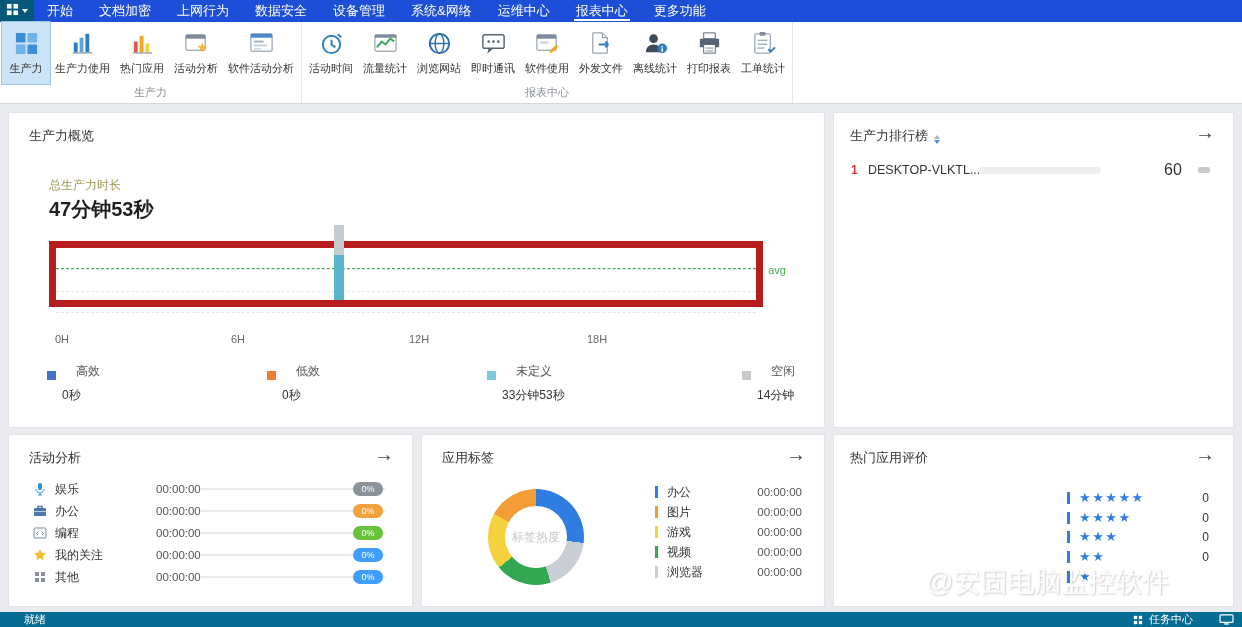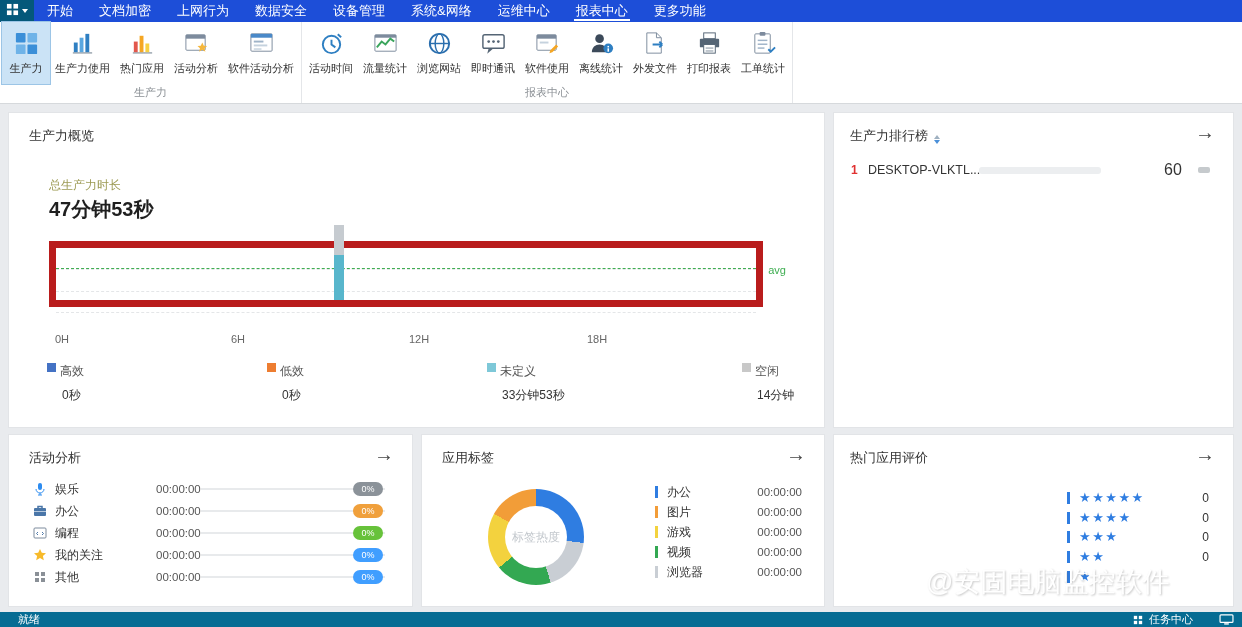--- a/index.html
+++ b/index.html
@@ -41,21 +41,21 @@
   .total-value{position:absolute;left:40px;top:83px;font-size:20px;font-weight:bold;color:#1f1f1f}
   .plot{position:absolute;left:40px;top:128px;width:714px;height:66px;border:7px solid #b91c1c}
   .gridline{position:absolute;left:0;right:0;border-top:1px dashed #e4e6e8}
   .avgline{position:absolute;left:0;right:0;bottom:31px;border-top:1px dashed #3fae52}
   .avg-label{position:absolute;right:-30px;bottom:24px;font-size:11px;color:#3fae52}
   .bar-stack{position:absolute;left:278px;bottom:0;width:10px;display:flex;flex-direction:column}
   .seg-idle{height:30px;background:#c6cbd0}
   .seg-undef{height:45px;background:#58b6cc}
   .xtick{position:absolute;top:220px;font-size:11px;color:#666}
   .lg-col{position:absolute;top:250px}
-  .lg-name{display:flex;align-items:flex-start;gap:4px;font-size:12px;color:#555}
+  .lg-name{display:flex;align-items:flex-end;gap:20px;font-size:12px;color:#555}
   .lg-sq{width:9px;height:9px;flex:0 0 auto}
   .lg-val{margin:7px 0 0 15px;font-size:12px;color:#333}
 
   
   .sorter{display:inline-flex;flex-direction:column;gap:1px;margin-left:6px;vertical-align:1px}
   .sorter i{width:0;height:0;border-left:3.5px solid transparent;border-right:3.5px solid transparent}
   .tri-up{border-bottom:4px solid #9fb0c0}
   .tri-down{border-top:4px solid #4a90d9}
   .rk-row{position:absolute;left:0;right:0;top:46px;height:22px}
   .rk-row>span{position:absolute;line-height:22px}
@@ -94,21 +94,21 @@
   .rt-bar{position:absolute;left:233px;top:2px;width:3px;height:12px;background:#2f7de1}
   .rt-stars{position:absolute;left:245px;font-size:13px;color:#2f7de1;letter-spacing:1.5px}
   .rt-val{position:absolute;right:24px;font-size:12px;color:#333}
 
   
   .watermark{position:absolute;left:893px;top:564px;display:flex;align-items:center;gap:5px;z-index:6;
     color:#fff;font-size:27px;font-weight:normal;opacity:.93;text-shadow:1px 1px 2px rgba(90,90,90,.35);white-space:nowrap}
 
   
   .statusbar{height:15px;background:#066c93;color:#fff;font-size:11px;display:flex;align-items:center;padding:0 8px}
-  .sb-left{margin-left:10px}
+  .sb-left{margin-left:16px}
   .sb-right{margin-left:auto;display:flex;align-items:center;gap:6px}
   .sb-right svg{display:block}
   .sb-gap{width:14px}
 </style>
 </head>
 <body>
 
 <div class="app">
 
   <div class="topbar">
@@ -250,38 +250,38 @@
                 <rect x="3" y="5" width="20" height="4" fill="#7d8b9d"></rect>
                 <rect x="6" y="12" width="9" height="2" fill="#c5d2de"></rect>
                 <path d="M17 21l6-6 2 2-6 6-3 1z" fill="#f5a623"></path>
               </svg>
           </span>
           <span class="lbl">软件使用</span>
         </div>
         <div class="rbtn">
           <span class="ricon">
             <svg viewBox="0 0 28 28">
+                <path d="M5 3h10l5 5v16H5z" fill="#fff" stroke="#7d8b9d"></path>
+                <path d="M15 3v5h5" fill="none" stroke="#7d8b9d"></path>
+                <path d="M11 15h10m0 0l-3-3m3 3l-3 3" stroke="#2e7fc2" stroke-width="2" fill="none"></path>
+              </svg>
+          </span>
+          <span class="lbl">外发文件</span>
+        </div>
+        <div class="rbtn">
+          <span class="ricon">
+            <svg viewBox="0 0 28 28">
                 <circle cx="12" cy="9" r="4.5" fill="#3c4a5a"></circle>
                 <path d="M4 23c0-5 3.5-8 8-8s8 3 8 8z" fill="#3c4a5a"></path>
                 <circle cx="21" cy="19" r="5" fill="#2e7fc2"></circle>
                 <rect x="20.2" y="16.5" width="1.6" height="1.6" fill="#fff"></rect>
                 <rect x="20.2" y="19" width="1.6" height="3.5" fill="#fff"></rect>
               </svg>
           </span>
           <span class="lbl">离线统计</span>
-        </div>
-        <div class="rbtn">
-          <span class="ricon">
-            <svg viewBox="0 0 28 28">
-                <path d="M5 3h10l5 5v16H5z" fill="#fff" stroke="#7d8b9d"></path>
-                <path d="M15 3v5h5" fill="none" stroke="#7d8b9d"></path>
-                <path d="M11 15h10m0 0l-3-3m3 3l-3 3" stroke="#2e7fc2" stroke-width="2" fill="none"></path>
-              </svg>
-          </span>
-          <span class="lbl">外发文件</span>
         </div>
         <div class="rbtn">
           <span class="ricon">
             <svg viewBox="0 0 28 28">
                 <rect x="8" y="3" width="12" height="6" fill="#fff" stroke="#556575"></rect>
                 <rect x="4" y="9" width="20" height="9" rx="1" fill="#556575"></rect>
                 <rect x="8" y="15" width="12" height="9" fill="#fff" stroke="#556575"></rect>
                 <rect x="10" y="18" width="8" height="1.5" fill="#aab4bd"></rect>
                 <rect x="10" y="21" width="8" height="1.5" fill="#aab4bd"></rect>
               </svg>

